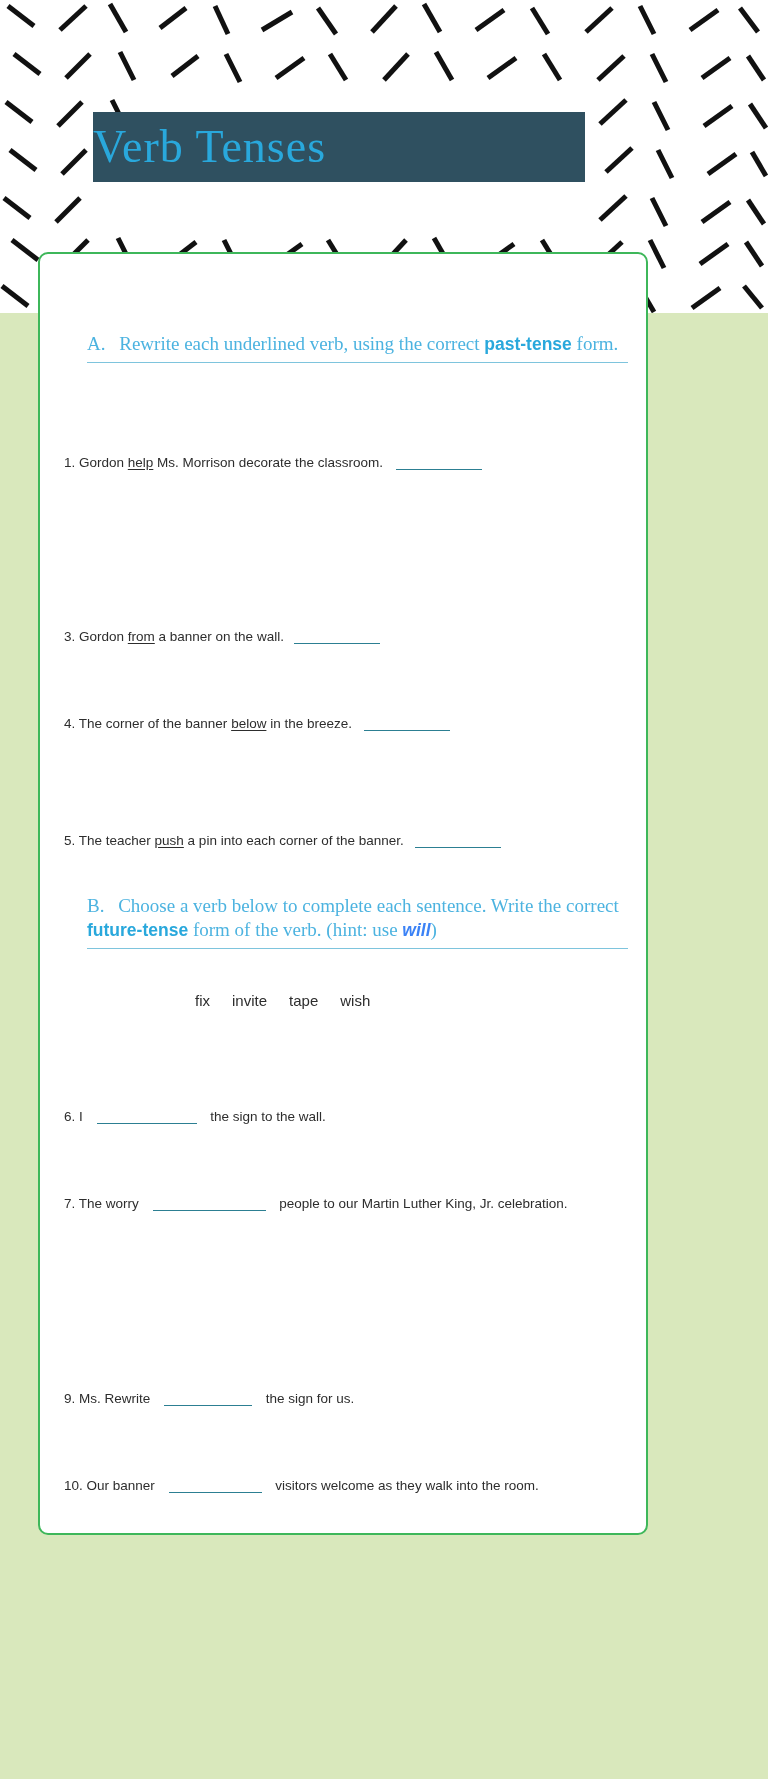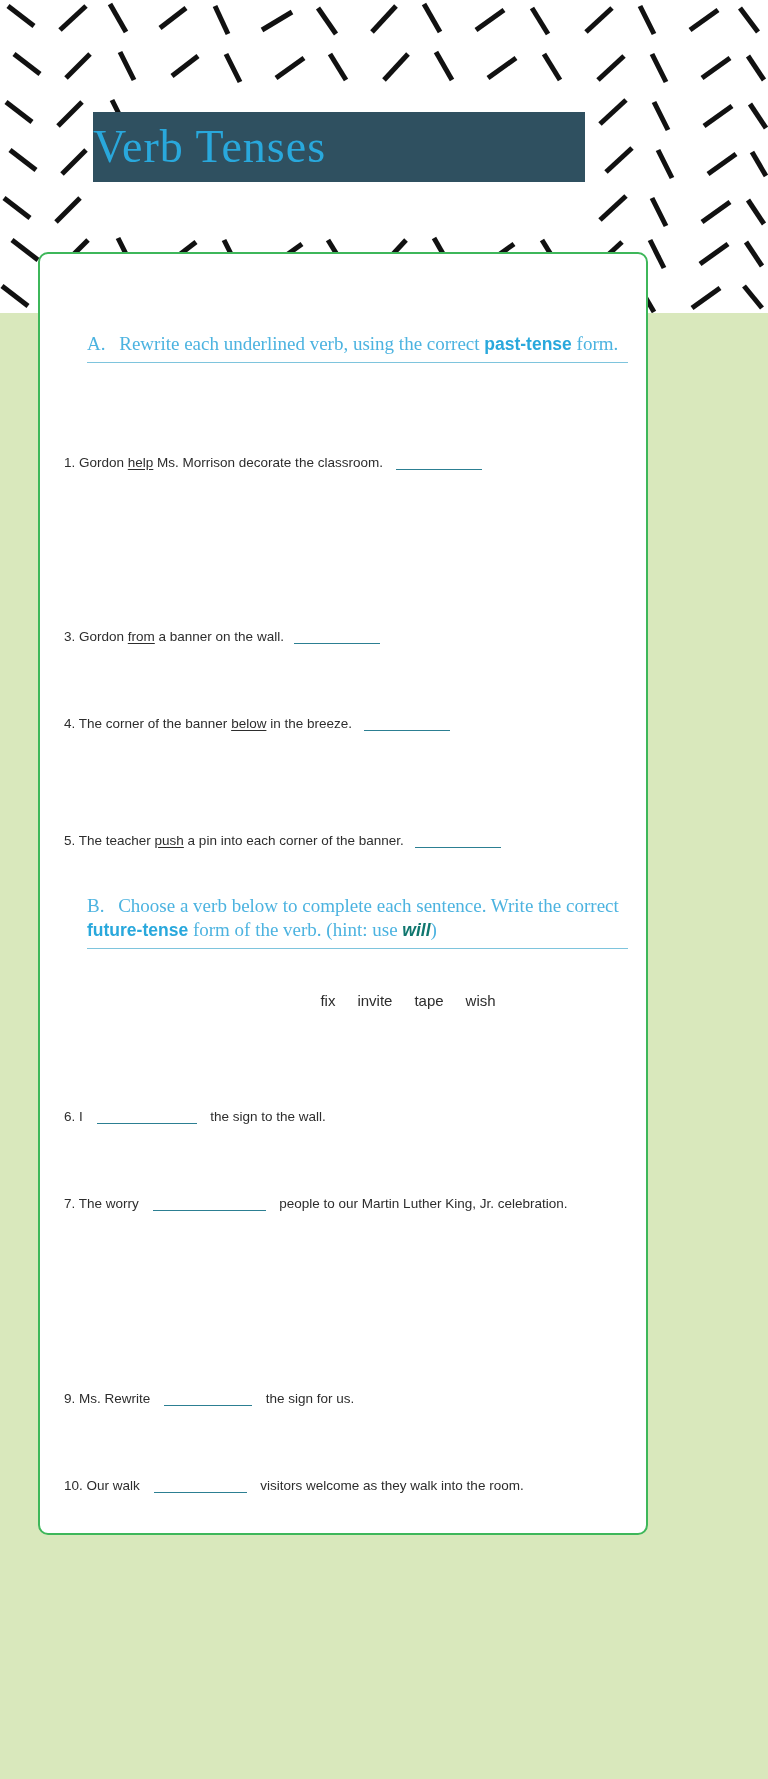--- a/index.html
+++ b/index.html
@@ -39,40 +39,40 @@
     font-family:"Liberation Serif", serif;
     font-size:19px;color:#4cb3e0;line-height:1.25;
     padding-left:47px;padding-right:20px;
   }
   .section-head b{
     font-family:"Liberation Sans", sans-serif;
     font-weight:bold;color:#29a8dc;font-size:17.5px;
   }
   .section-head i.willword{
     font-family:"Liberation Sans", sans-serif;
-    font-weight:bold;font-style:italic;color:#0f766e;font-size:17.5px;
+    font-weight:bold;font-style:italic;color:#3b82f6;font-size:17.5px;
   }
   .head-rule{
     margin-left:47px;margin-right:18px;margin-top:6px;
     border-bottom:1px solid #7ec4dd;height:0;
   }
   .q{
     position:absolute;left:24px;right:14px;
     font-size:13.5px;color:#2d2d2d;line-height:1.45;
   }
   .q u{text-decoration:underline;text-underline-offset:2px;}
   .blank{
     display:inline-block;border-bottom:1px solid #2c7f92;
     height:12px;vertical-align:-3px;margin:0 3px;
   }
   .wordbank{
     position:absolute;left:24px;right:14px;
     font-size:15px;color:#2d2d2d;line-height:1.9;
   }
-  .wordbank .row1{display:block;text-align:center;padding-left:120px;}
+  .wordbank .row1{display:block;text-align:left;padding-left:120px;}
   .wordbank .row1 span{margin:0 11px;}
   .wordbank .row2{display:block;padding-left:63px;}
 </style>
 </head>
 <body>
 
 <div id="green-bg"></div>
 
 <div id="confetti-bg">
   <svg width="768" height="313" viewBox="0 0 768 313" xmlns="http://www.w3.org/2000/svg" aria-hidden="true">
@@ -208,16 +208,16 @@
   <div class="q" style="top:940px;">
     <span>7.</span><span> The worry </span><span class="blank" style="width:113px;margin:0 10px;"></span><span> people to our Martin Luther King, Jr. celebration.</span>
   </div>
 
 
   <div class="q" style="top:1135px;">
     <span>9.</span><span> Ms. Rewrite </span><span class="blank" style="width:88px;margin:0 10px;"></span><span> the sign for us.</span>
   </div>
 
   <div class="q" style="top:1222px;">
-    <span>10.</span><span> Our walk </span><span class="blank" style="width:93px;margin:0 10px;"></span><span> visitors welcome as they walk into the room.</span>
+    <span>10.</span><span> Our banner </span><span class="blank" style="width:93px;margin:0 10px;"></span><span> visitors welcome as they walk into the room.</span>
   </div>
 
 </div>
 
 </body></html>

